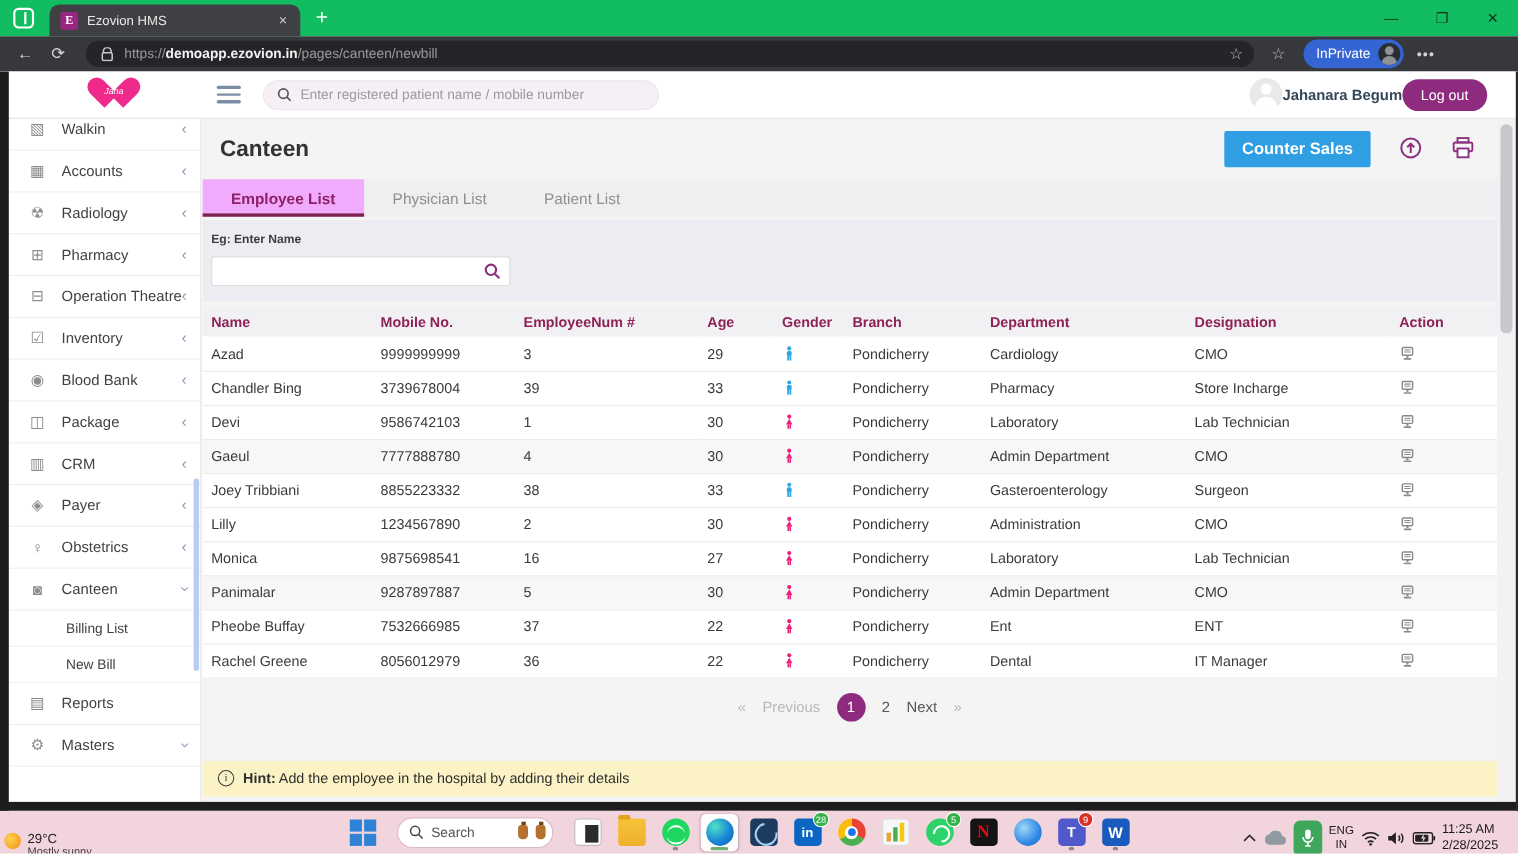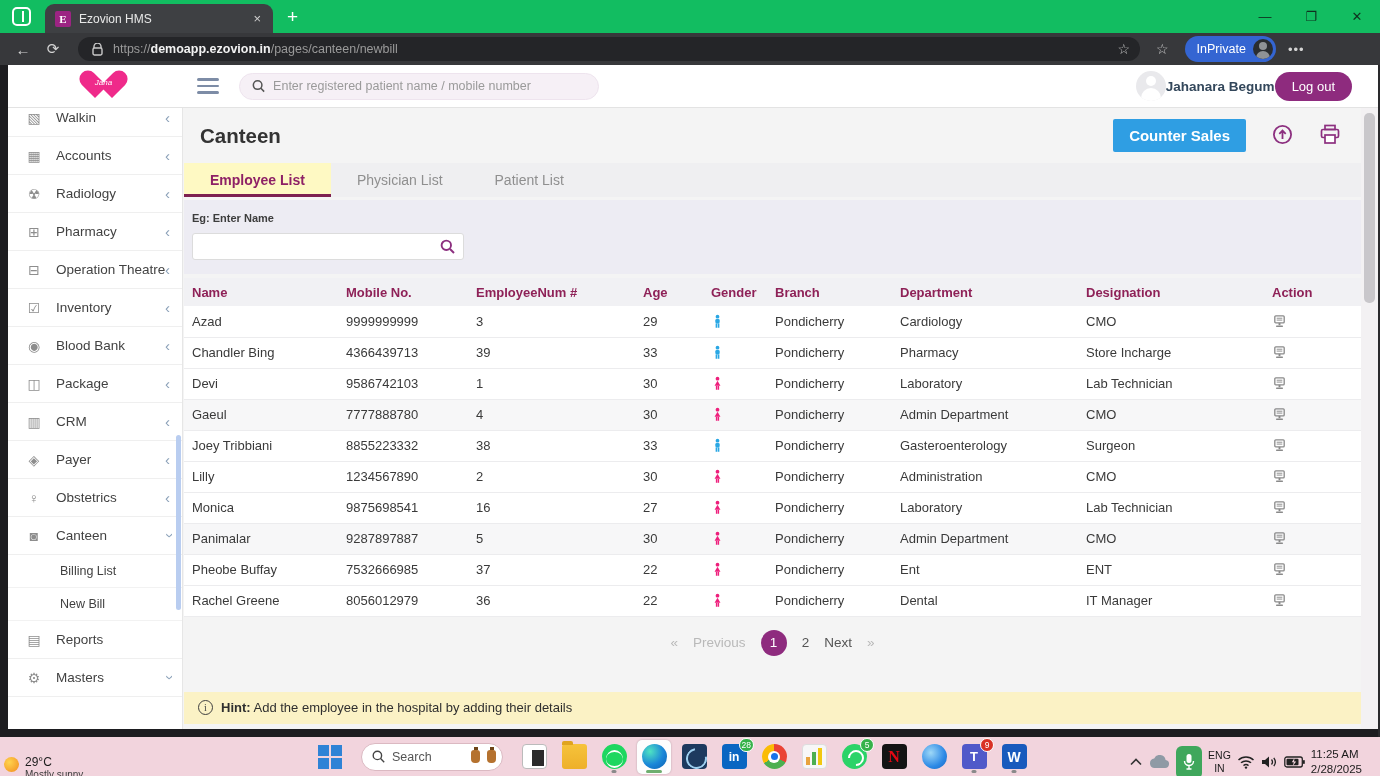--- a/index.html
+++ b/index.html
@@ -70,21 +70,21 @@
   .pgscroll { position:absolute; top:0; bottom:8px; right:2px; width:17px; background:#f3f1f3; }
   .pgthumb { position:absolute; top:5px; left:3px; width:11px; height:190px; background:#c9c7cb; border-radius:5px; }
 
   .title-row { height:55px; display:flex; align-items:center; padding:0 20px 0 16px; }
   .page-title { font-size:20.5px; font-weight:bold; color:#333; }
   .counter-sales { margin-left:auto; background:#2f9ee3; color:#fff; border:none; font-family:inherit; font-size:15px; font-weight:bold; padding:8px 16px; border-radius:2px; }
   .icon-btn { margin-left:26px; background:none; border:none; }
 
   .tabs-row { height:34px; background:#efeff1; display:flex; align-items:stretch; }
   .tab { padding:0 26px; display:flex; align-items:center; font-size:14px; color:#8f8f8f; position:relative; }
-  .tab.active { background:#fef9c3; color:#8e2166; font-weight:bold; }
+  .tab.active { background:#f0abfc; color:#8e2166; font-weight:bold; }
   .tab.active:after { content:""; position:absolute; left:0; right:0; bottom:0; height:3px; background:#7d2150; }
 
   .filter-panel { background:#edecf3; margin-top:3px; padding:12px 8px 14px 8px; }
   .filter-label { font-size:11px; color:#3d3d3d; font-weight:bold; }
   .filter-input { margin-top:9px; width:272px; height:27px; background:#fff; border:1px solid #dcdcdc; border-radius:3px; display:flex; align-items:center; padding:0 8px; }
   .filter-input input { flex:1; border:none; outline:none; font-size:13px; font-family:inherit; }
 
   table.emp { width:100%; border-collapse:collapse; margin-top:4px; background:#fff; }
   table.emp th { background:#f1f1f4; color:#8e2157; font-size:13px; text-align:left; font-weight:bold; height:28px; padding:0 6px 0 8px; }
   table.emp td { font-size:13px; color:#3a3a3a; height:31px; padding:0 6px 0 8px; border-bottom:1px solid #ececee; background:#fff; }
@@ -376,21 +376,21 @@
               <svg class="gsvg" width="15" height="15" viewBox="0 0 16 16">
                 <rect x="3" y="2" width="10" height="7.5" rx="1" fill="none" stroke="#8a8a8a" stroke-width="1.4"></rect>
                 <path d="M5 4.5h6M5 6.5h6" stroke="#8a8a8a" stroke-width="1"></path>
                 <rect x="7" y="9.5" width="2" height="2.5" fill="#8a8a8a"></rect>
                 <rect x="4.2" y="12.3" width="7.6" height="1.6" rx="0.8" fill="#8a8a8a"></rect>
               </svg>
             </td>
           </tr>
           <tr>
             <td>Chandler Bing</td>
-            <td>4366439713</td>
+            <td>3739678004</td>
             <td>39</td>
             <td>33</td>
             <td>
               <svg class="gsvg" width="13" height="17" viewBox="0 0 16 17">
                 <circle cx="8" cy="2.6" r="2.3" fill="#2aa7e4"></circle>
                 <rect x="5.3" y="5.4" width="5.4" height="5.6" rx="1.8" fill="#2aa7e4"></rect>
                 <rect x="5.7" y="10.8" width="2" height="5.4" fill="#2aa7e4"></rect>
                 <rect x="8.3" y="10.8" width="2" height="5.4" fill="#2aa7e4"></rect>
               </svg>
             </td>

